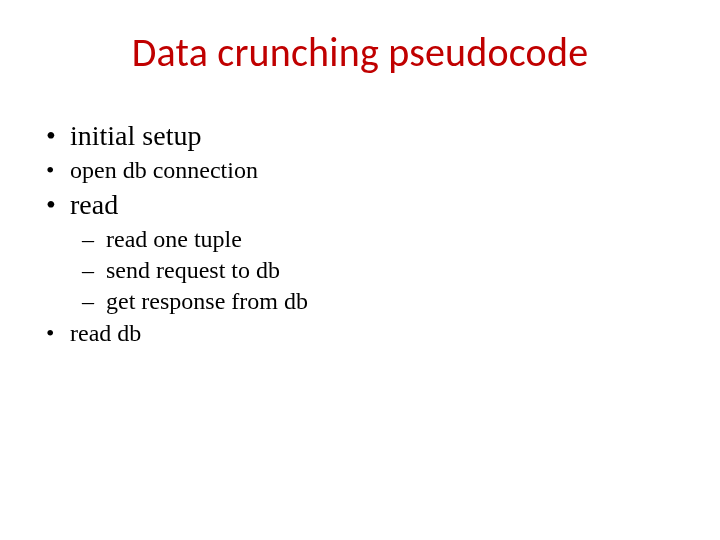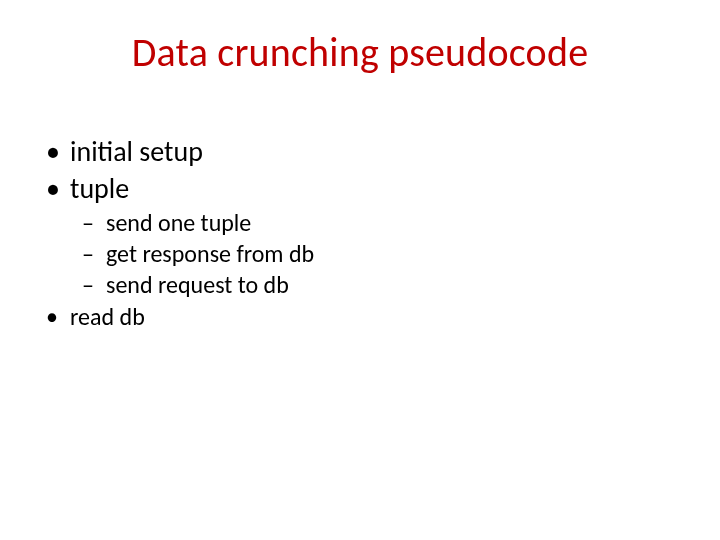--- a/index.html
+++ b/index.html
@@ -23,23 +23,24 @@
     left: 0;
     width: 720px;
     text-align: center;
     font-size: 40px;
     color: #c00000;
     font-weight: 400;
     letter-spacing: 0.2px;
   }
   .body {
     position: absolute;
-    top: 132px;
+    top: 116px;
     left: 36px;
     right: 36px;
+    font-family: Liberation Serif, serif;
   }
   .lvl1 {
     font-size: 28px;
     margin: 2px 0;
     padding-left: 34px;
     position: relative;
     line-height: 1.25;
   }
   .lvl1a {
     font-size: 24px;
@@ -68,19 +69,20 @@
     top: 0;
   }
 </style>
 </head>
 <body>
 
 <div class="slide">
   <div class="title">Data crunching pseudocode</div>
   <div class="body">
     <div class="lvl1 bullet-dot">initial setup</div>
-    <div class="lvl1 bullet-dot">tuple</div>
-    <div class="lvl2 bullet-dash">send one tuple</div>
+    <div class="lvl1a bullet-dot">open db connection</div>
+    <div class="lvl1 bullet-dot">read</div>
+    <div class="lvl2 bullet-dash">read one tuple</div>
+    <div class="lvl2 bullet-dash">send request to db</div>
     <div class="lvl2 bullet-dash">get response from db</div>
-    <div class="lvl2 bullet-dash">send request to db</div>
     <div class="lvl1a bullet-dot">read db</div>
   </div>
 </div>
 
 </body></html>

